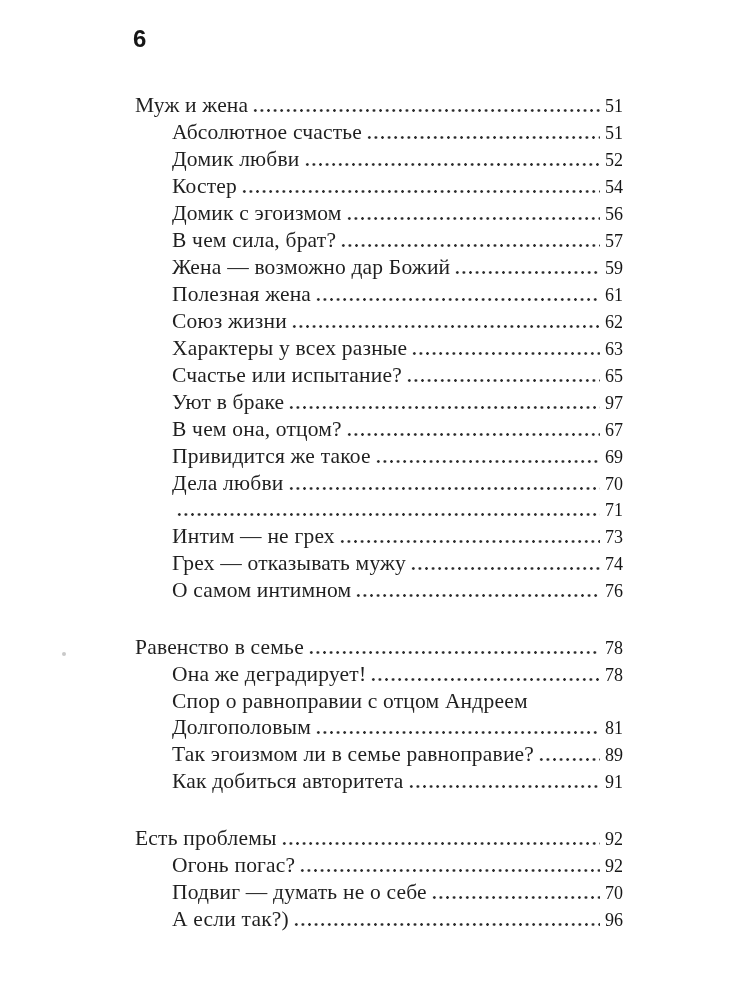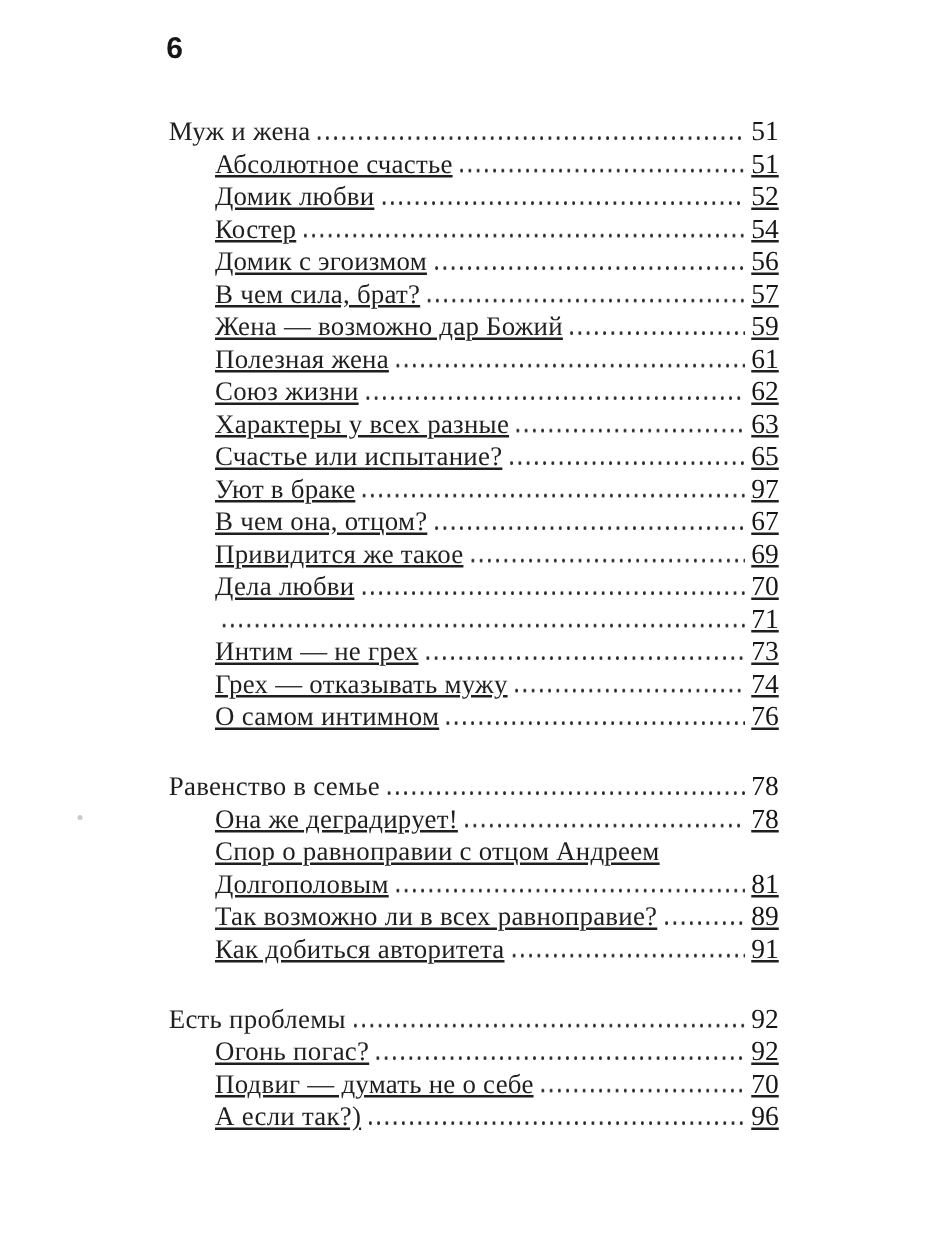--- a/index.html
+++ b/index.html
@@ -33,40 +33,39 @@
   }
   .toc-row {
     display: flex;
     align-items: baseline;
     font-size: 21.5px;
     line-height: 26px;
     white-space: nowrap;
   }
   .toc-row.sub {
     padding-left: 37px;
-    text-decoration: underline;
   }
   .toc-title {
     flex: 0 0 auto;
     letter-spacing: 0.2px;
     text-align: center;
   }
   .leader {
     flex: 1 1 auto;
     min-width: 8px;
     height: 18px;
     margin: 0 5px 0 4px;
     background-image: radial-gradient(circle, #2b2b2b 1.25px, rgba(0,0,0,0) 1.45px);
     background-size: 6.6px 3px;
     background-repeat: repeat-x;
     background-position: 0 100%;
   }
   .toc-page {
     flex: 0 0 auto;
-    font-size: 22px;
+    font-size: 18px;
     color: #161616;
   }
   .section-gap {
     height: 30px;
   }
   .speck {
     position: absolute;
     left: 62px;
     top: 652px;
     width: 4px;
@@ -189,21 +188,21 @@
       </div>
       <div class="toc-row sub">
         <span class="toc-title">Спор о равноправии с отцом Андреем</span>
       </div>
       <div class="toc-row sub">
         <span class="toc-title">Долгополовым</span>
         <span class="leader"></span>
         <span class="toc-page">81</span>
       </div>
       <div class="toc-row sub">
-        <span class="toc-title">Так возможно ли в всех равноправие?</span>
+        <span class="toc-title">Так эгоизмом ли в семье равноправие?</span>
         <span class="leader"></span>
         <span class="toc-page">89</span>
       </div>
       <div class="toc-row sub">
         <span class="toc-title">Как добиться авторитета</span>
         <span class="leader"></span>
         <span class="toc-page">91</span>
       </div>
       <div class="section-gap"></div>
       <div class="toc-row">

